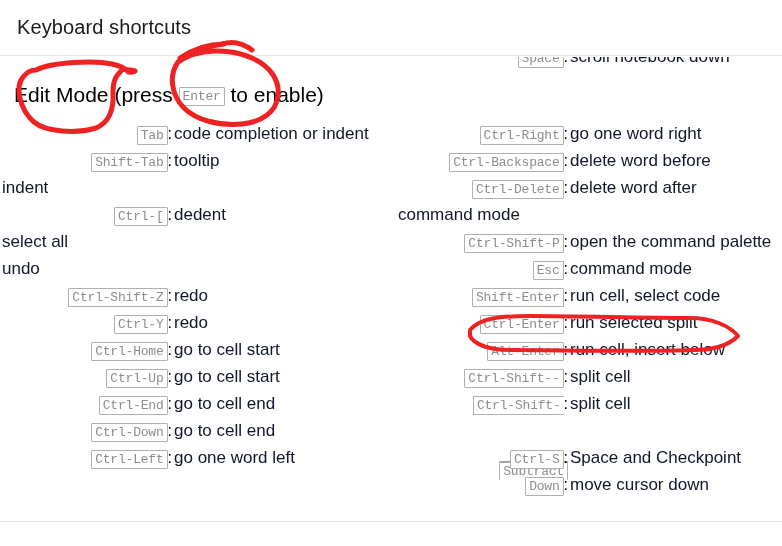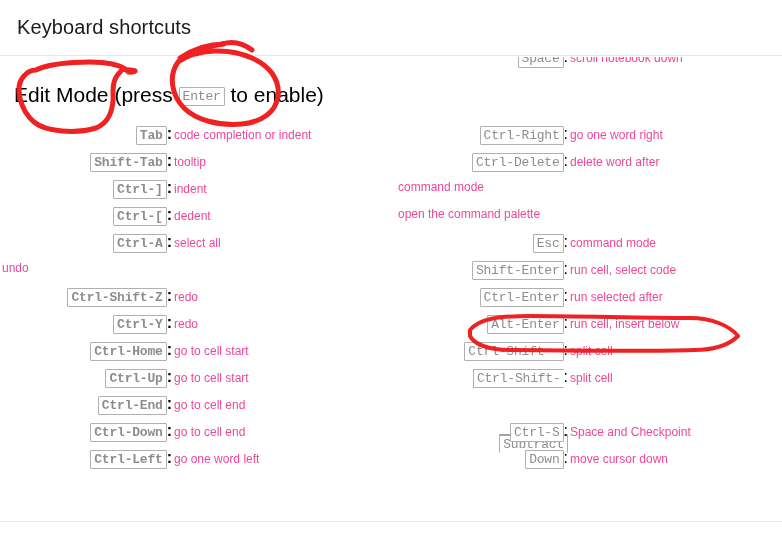--- a/index.html
+++ b/index.html
@@ -87,28 +87,28 @@
     line-height: 27px;
     white-space: nowrap;
   }
   .row-key {
     flex: 0 0 auto;
     text-align: right;
     padding-right: 0px;
   }
   .row-desc {
     flex: 0 0 auto;
-    font-size: 12px;
-    color: #ec4899;
+    font-size: 17px;
+    color: #0f172a;
     padding-left: 2px;
   }
   .row-desc.empty { padding-left: 0; }
 
   
-  .col-left  .row-key  { width: 172px; font-weight: bold; }
+  .col-left  .row-key  { width: 172px; }
   .col-right .row-key  { width: 172px; }
 
   
   .kbd {
     display: inline-block;
     font-family: "Liberation Mono", "DejaVu Sans Mono", monospace;
     font-size: 13px;
     line-height: 15px;
     padding: 1px 3px 1px 3px;
     border: 1px solid #b0b0b0;
@@ -170,29 +170,27 @@
       <div id="left-rows" style="position:absolute; left:0; top:63px; width:386px;">
           <div class="shortcut-row">
             <div class="row-key"><span class="kbd">Tab</span><span>:</span></div>
             <div class="row-desc">code completion or indent</div>
           </div>
           <div class="shortcut-row">
             <div class="row-key"><span class="kbd">Shift-Tab</span><span>:</span></div>
             <div class="row-desc">tooltip</div>
           </div>
           <div class="shortcut-row">
-            <div class="row-key"><span class="kbd">Ctrl-]</span><span>:</span></div>
             <div class="row-desc">indent</div>
           </div>
           <div class="shortcut-row">
             <div class="row-key"><span class="kbd">Ctrl-[</span><span>:</span></div>
             <div class="row-desc">dedent</div>
           </div>
           <div class="shortcut-row">
-            <div class="row-key"><span class="kbd">Ctrl-A</span><span>:</span></div>
             <div class="row-desc">select all</div>
           </div>
           <div class="shortcut-row">
             <div class="row-desc">undo</div>
           </div>
           <div class="shortcut-row">
             <div class="row-key"><span class="kbd">Ctrl-Shift-Z</span><span>:</span></div>
             <div class="row-desc">redo</div>
           </div>
           <div class="shortcut-row">
@@ -232,40 +230,45 @@
           <div class="row-desc">scroll notebook down</div>
         </div>
       </div>
 
       <div id="right-rows" style="position:absolute; left:0; top:63px; width:386px;">
           <div class="shortcut-row">
             <div class="row-key"><span class="kbd">Ctrl-Right</span><span>:</span></div>
             <div class="row-desc">go one word right</div>
           </div>
           <div class="shortcut-row">
+            <div class="row-key"><span class="kbd">Ctrl-Backspace</span><span>:</span></div>
+            <div class="row-desc">delete word before</div>
+          </div>
+          <div class="shortcut-row">
             <div class="row-key"><span class="kbd">Ctrl-Delete</span><span>:</span></div>
             <div class="row-desc">delete word after</div>
           </div>
           <div class="shortcut-row">
             <div class="row-desc">command mode</div>
           </div>
           <div class="shortcut-row">
+            <div class="row-key"><span class="kbd">Ctrl-Shift-P</span><span>:</span></div>
             <div class="row-desc">open the command palette</div>
           </div>
           <div class="shortcut-row">
             <div class="row-key"><span class="kbd">Esc</span><span>:</span></div>
             <div class="row-desc">command mode</div>
           </div>
           <div class="shortcut-row">
             <div class="row-key"><span class="kbd">Shift-Enter</span><span>:</span></div>
             <div class="row-desc">run cell, select code</div>
           </div>
           <div class="shortcut-row">
             <div class="row-key"><span class="kbd">Ctrl-Enter</span><span>:</span></div>
-            <div class="row-desc">run selected after</div>
+            <div class="row-desc">run selected split</div>
           </div>
           <div class="shortcut-row">
             <div class="row-key"><span class="kbd">Alt-Enter</span><span>:</span></div>
             <div class="row-desc">run cell, insert below</div>
           </div>
           <div class="shortcut-row">
             <div class="row-key"><span class="kbd">Ctrl-Shift--</span><span>:</span></div>
             <div class="row-desc">split cell</div>
           </div>
           <div class="shortcut-row">

